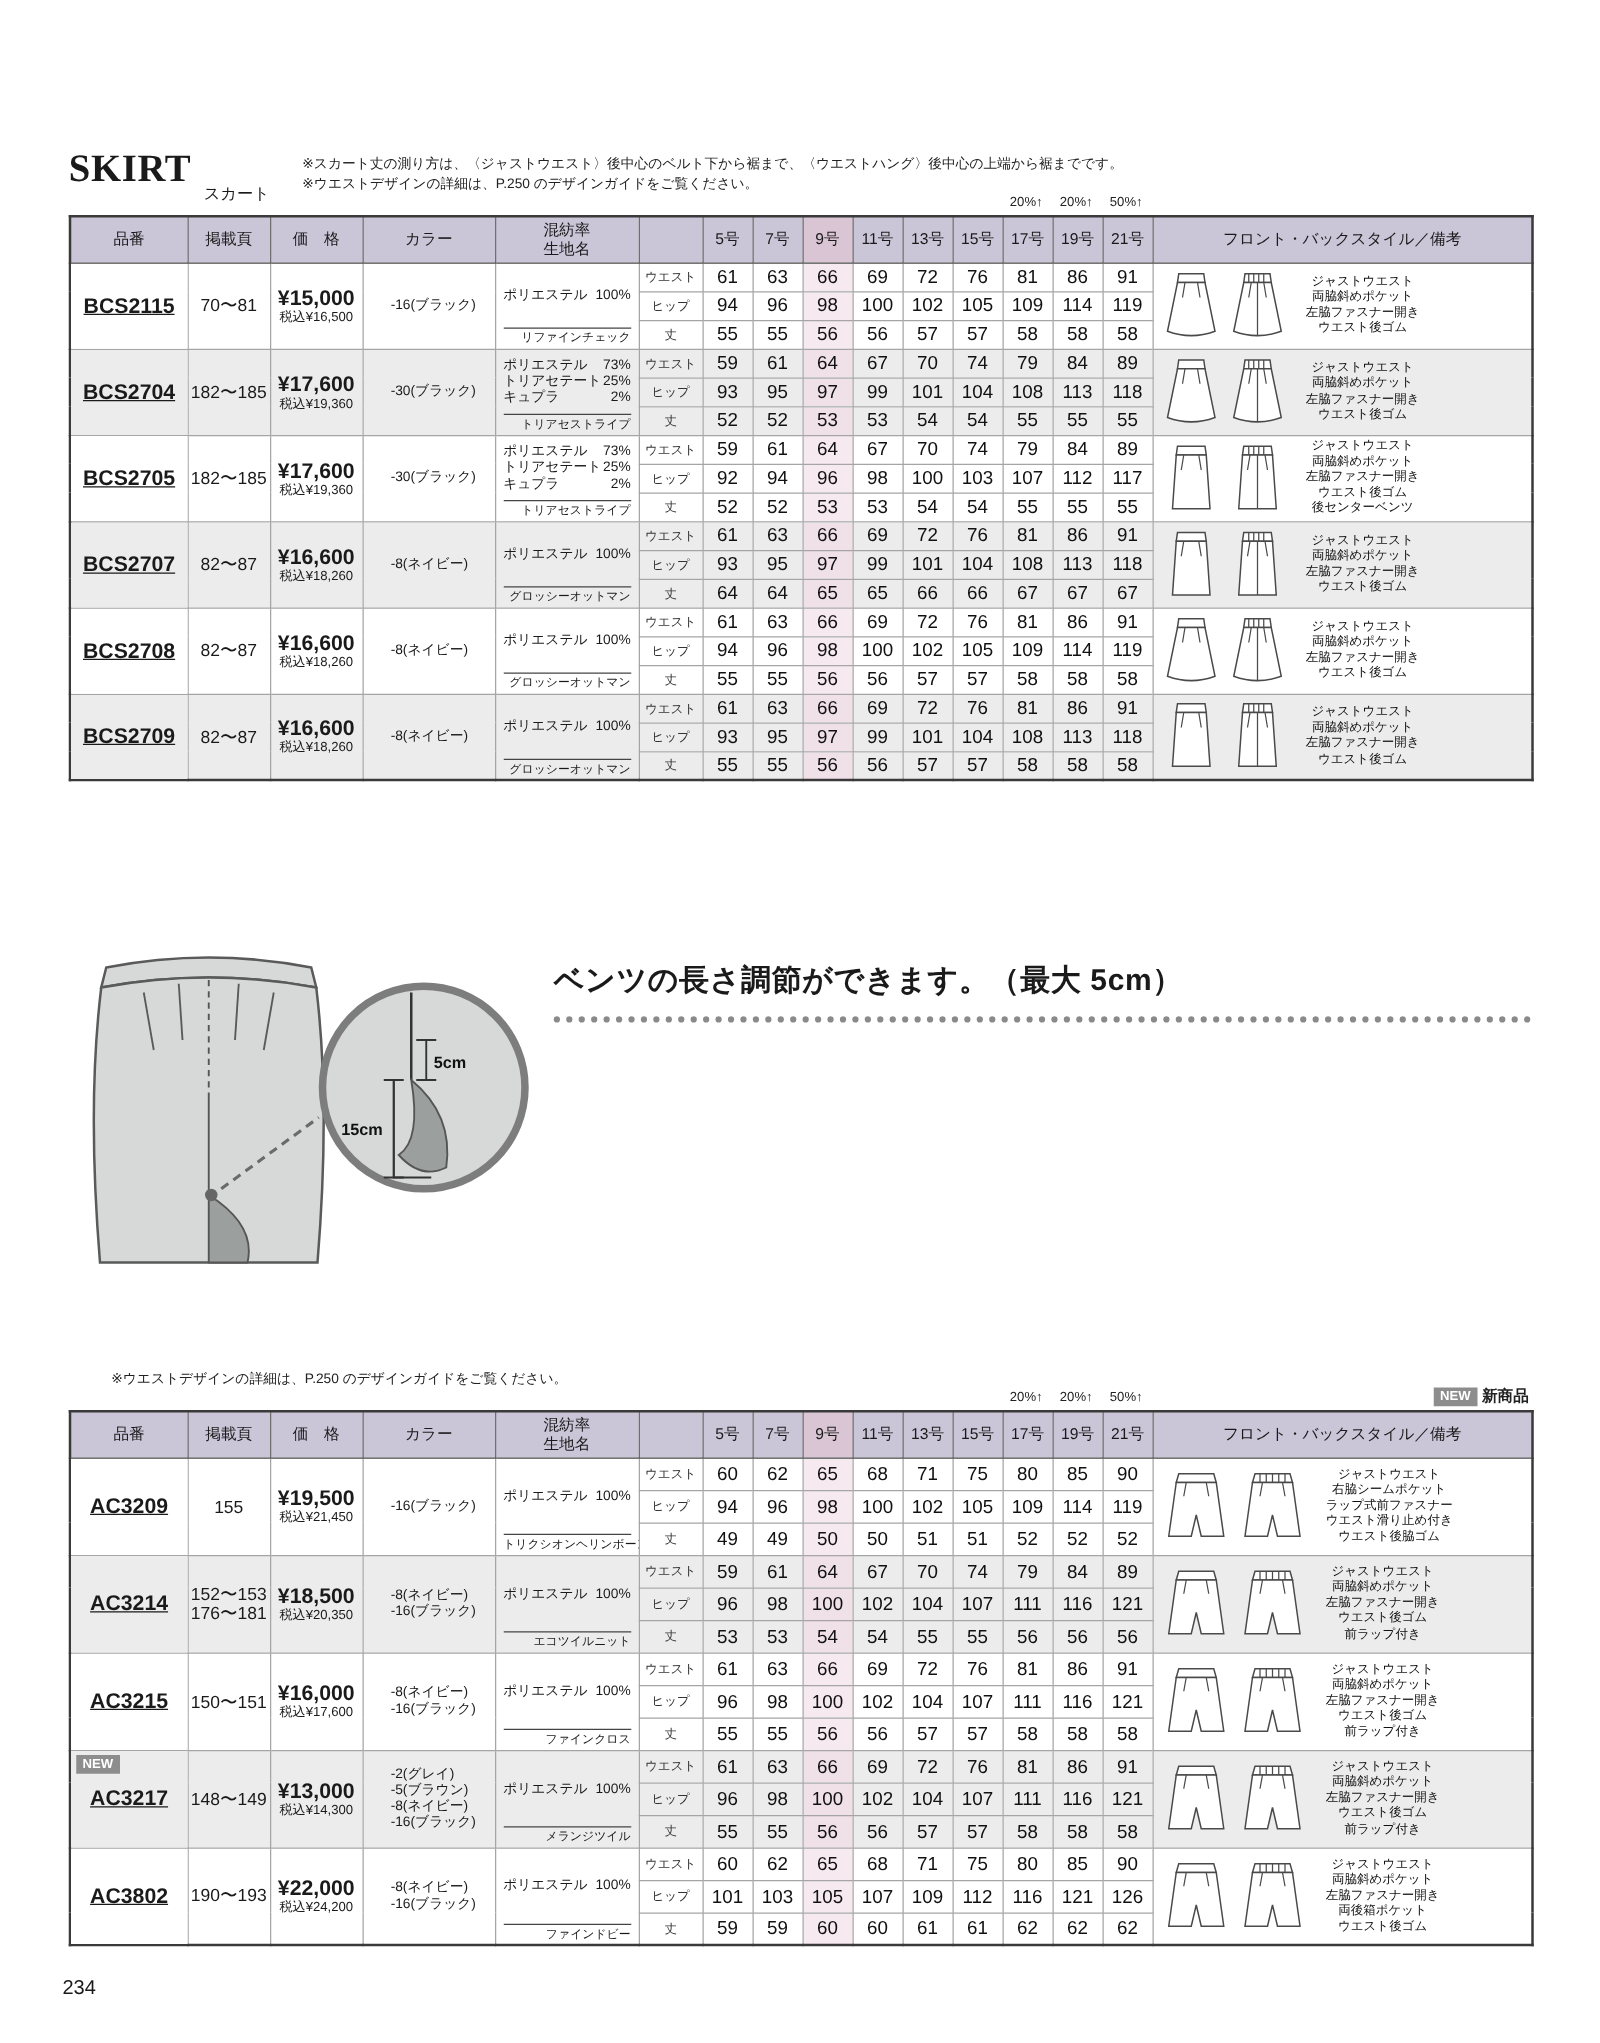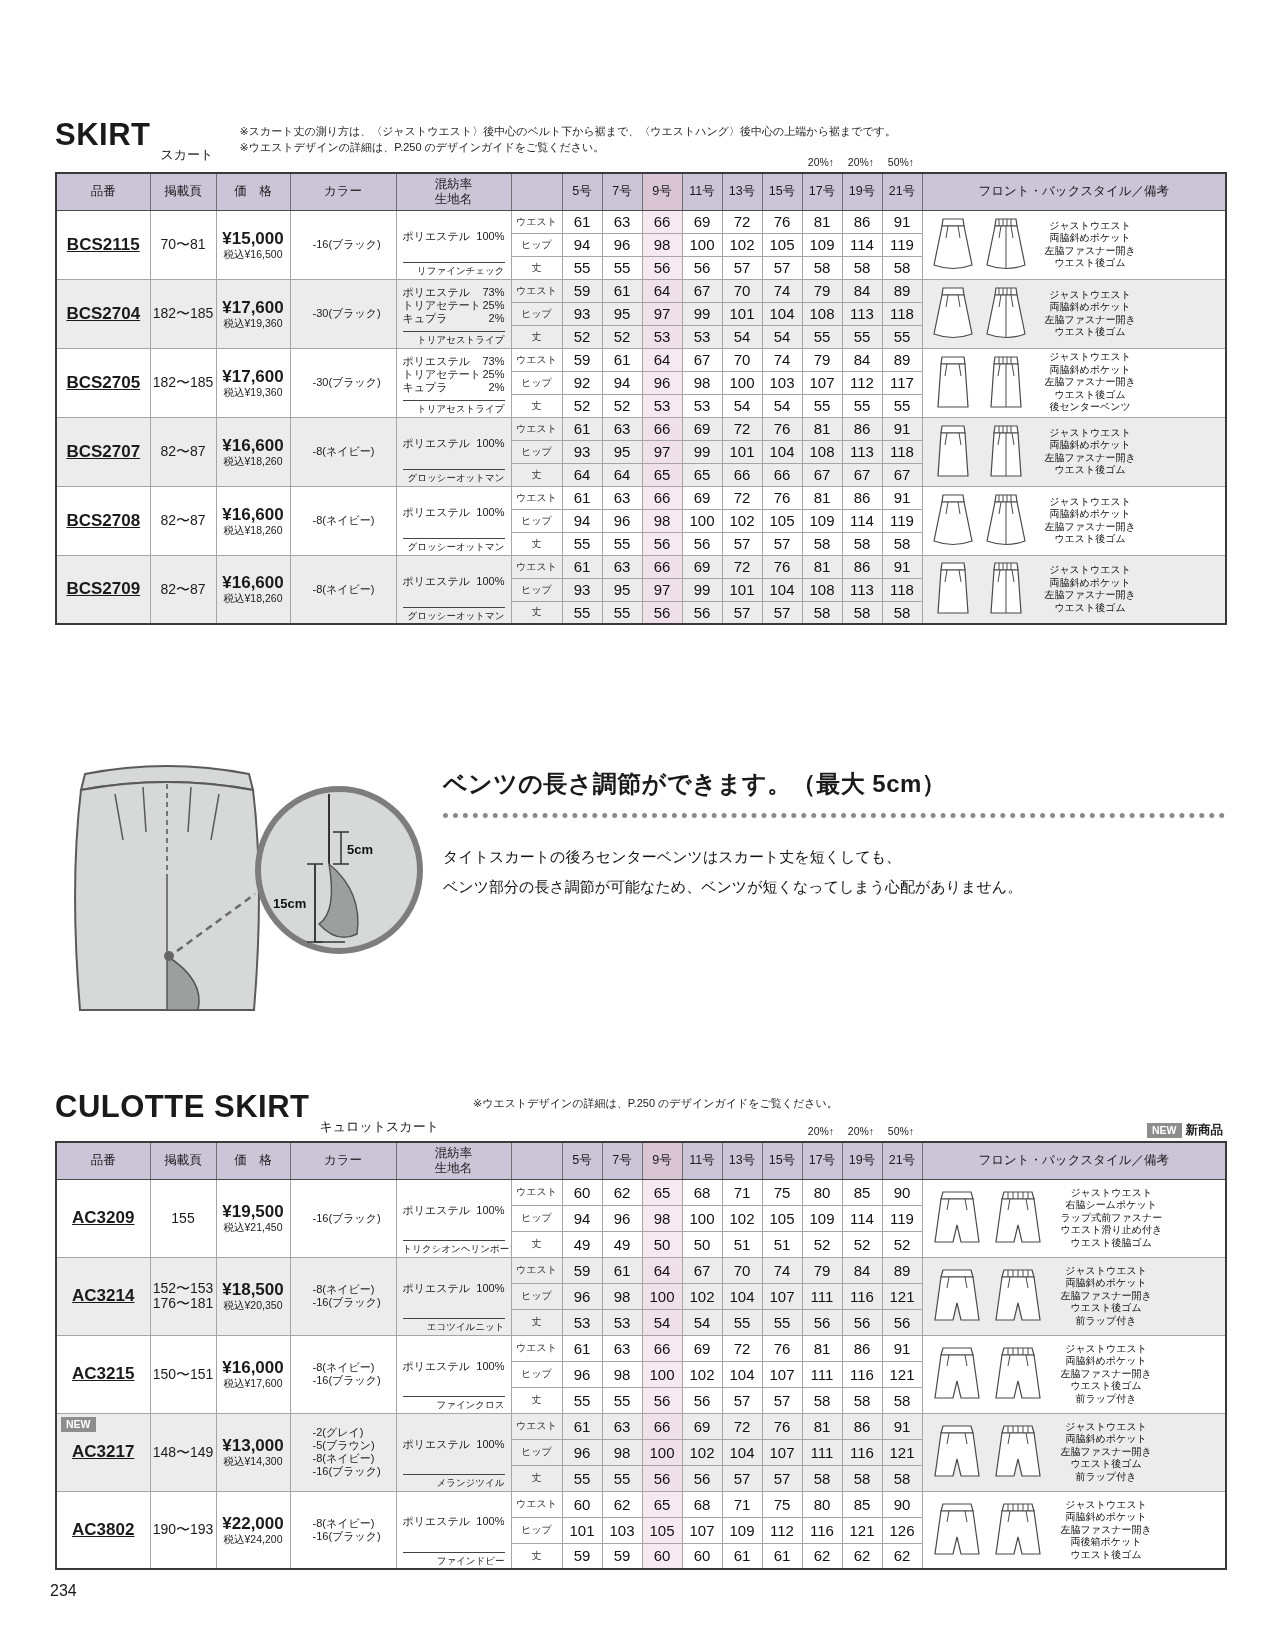--- a/index.html
+++ b/index.html
@@ -4,21 +4,21 @@
 <style>
   * { margin:0; padding:0; box-sizing:border-box; }
   html,body { background:#ffffff; }
   body {
     width:1280px; height:1634px; position:relative;
     font-family:"Liberation Sans","DejaVu Sans",sans-serif;
     color:#1a1a1a; overflow:hidden;
   }
   .sec { position:absolute; left:55px; width:1170px; }
   .sec-head { display:flex; align-items:flex-start; position:relative; }
-  .t-en { font-size:31px; font-weight:bold; letter-spacing:.5px; line-height:34px; }
+  .t-en { font-size:31px; font-weight:bold; letter-spacing:.5px; line-height:34px;font-family:Liberation Serif, serif; }
   .t-jp { font-size:13px; margin-left:10px; position:relative; top:14px; }
   .sec-notes { font-size:11px; line-height:16px; margin-left:26px; padding-top:5px; color:#222; }
   .grade-row { position:relative; height:17px; font-size:10.5px; color:#222; }
   .grade-row .g { position:absolute; width:40px; text-align:center; top:1px; }
   .new-legend { position:absolute; right:2px; top:-2px; display:flex; align-items:center; gap:4px; }
   .newbadge { background:#8d8d8d; color:#fff; font-size:10.5px; font-weight:bold; padding:1px 5px; line-height:13px; display:inline-block; }
   .new-label { font-size:12.5px; font-weight:bold; }
 
   table.ptable { border-collapse:collapse; table-layout:fixed; width:1170px; border:2px solid #3a3a3a; }
   .ptable th { background:#cbc5d8; font-size:12.5px; font-weight:normal; border:1px solid #6f6f6f; border-bottom:1.6px solid #4a4a4a; height:37px; line-height:15px; padding:0 2px; }
@@ -657,32 +657,25 @@
       <path d="M258 122 L258 200 M250 122 L266 122 M250 200 L266 200" stroke-width="1.5"></path>
       <path d="M258 122 L258 200 L288 200" stroke-width="1.5"></path>
     </g>
     <path d="M272 122 Q306 150 300 192 Q280 202 262 182 Q280 170 272 122 Z" fill="#9b9f9d" stroke="#555" stroke-width="1.5"></path>
     <text x="290" y="112" font-size="13" font-weight="bold" fill="#111">5cm</text>
     <text x="216" y="166" font-size="13" font-weight="bold" fill="#111">15cm</text>
   </svg>
   <div class="f-text">
     <div class="f-head">ベンツの長さ調節ができます。（最大 5cm）</div>
     <div class="f-dots"></div>
-    <div class="f-body">
-      <div>タイトスカートの後ろセンターベンツはスカート丈を短くしても、</div>
-      <div>ベンツ部分の長さ調節が可能なため、ベンツが短くなってしまう心配がありません。</div>
-    </div>
   </div>
 </div>
 
 <div class="sec" style="top:1090px;">
   <div class="sec-head">
-    <div>
-      <span class="t-en">CULOTTE SKIRT</span><span class="t-jp">キュロットスカート</span>
-    </div>
     <div class="sec-notes" style="margin-left:34px;">
       <div>※ウエストデザインの詳細は、P.250 のデザインガイドをご覧ください。</div>
     </div>
   </div>
   <div class="grade-row">
     <span class="g" style="left:746px">20%↑</span>
     <span class="g" style="left:786px">20%↑</span>
     <span class="g" style="left:826px">50%↑</span>
     <span class="new-legend">
       <span class="newbadge">NEW</span>

